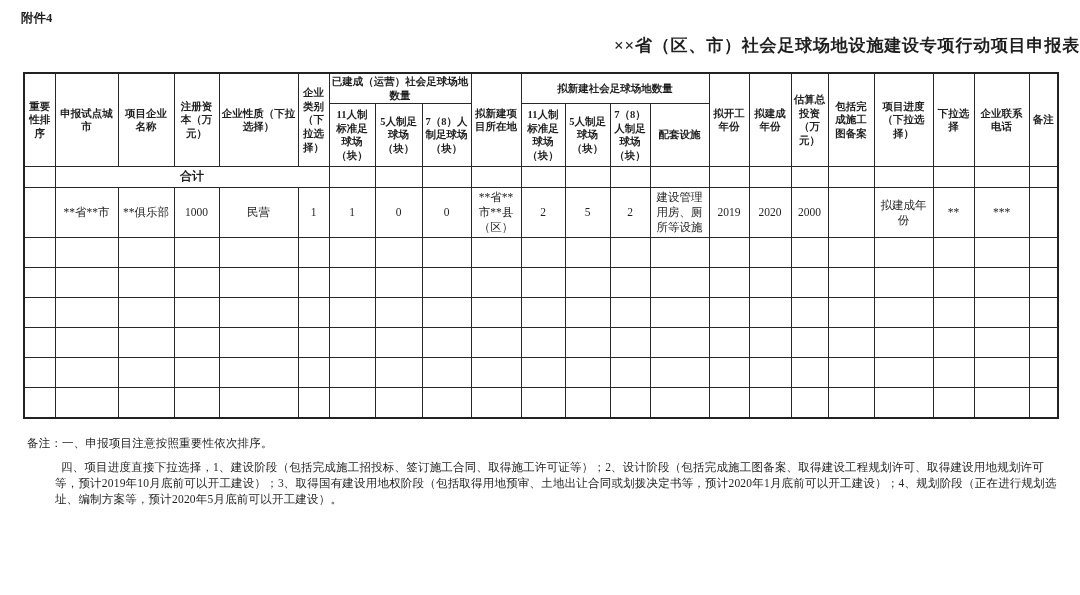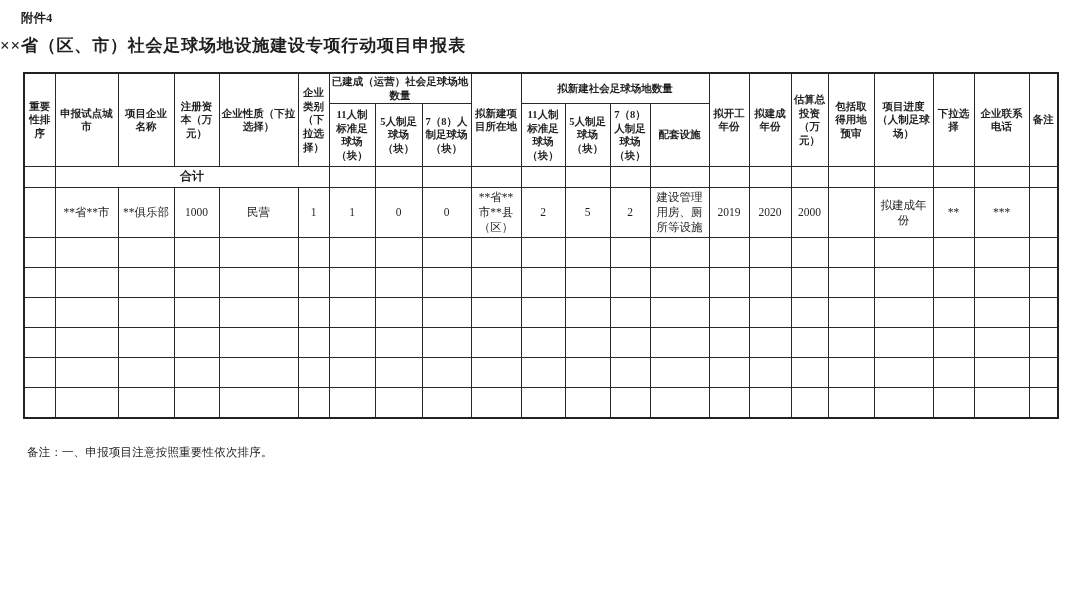--- a/index.html
+++ b/index.html
@@ -8,21 +8,21 @@
     font-family:"Liberation Serif","DejaVu Serif",serif;
     color:#1f1f1f;overflow:hidden;
   }
   .page{position:relative;width:952px;height:595px;background:#ffffff;}
   .attachment{
     position:absolute;left:21px;top:10px;
     font-size:12.5px;font-weight:bold;
   }
   .doc-title{
     position:absolute;left:0;top:34px;width:1080px;margin:0;
-    text-align:left;font-size:17px;font-weight:bold;letter-spacing:0.8px;
+    text-align:right;font-size:17px;font-weight:bold;letter-spacing:0.8px;
   }
   table.app-table{
     position:absolute;left:23px;top:72px;width:1034px;
     border-collapse:collapse;table-layout:fixed;
     border:2px solid #222222;
   }
   .app-table th,.app-table td{
     border:1.5px solid #282828;
     padding:0 2px;
     text-align:center;vertical-align:middle;
@@ -33,21 +33,21 @@
   tr.group-row th{height:24px;}
   tr.sub-row th{height:60px;}
   tr.row-total td{height:20px;}
   td.total-label{font-weight:bold;font-size:12px;}
   tr.row-data td{height:49px;}
   tr.row-empty td{height:29px;}
   .notes{
     position:absolute;left:27px;top:431px;width:1038px;
     font-size:11.5px;line-height:16px;letter-spacing:0.2px;
   }
-  .note{margin:13px 0 8px 0;}
+  .note{margin:4px 0 8px 0;}
   .note.indented{padding-left:28px;text-indent:6px;}
 </style>
 </head>
 <body>
 
 <div class="page">
 
   <div class="attachment">附件4</div>
 
   <h1 class="doc-title">××省（区、市）社会足球场地设施建设专项行动项目申报表</h1>
@@ -84,22 +84,22 @@
         <th rowspan="2">项目企业名称</th>
         <th rowspan="2">注册资本（万元）</th>
         <th rowspan="2">企业性质（下拉选择）</th>
         <th rowspan="2">企业类别（下拉选择）</th>
         <th colspan="3">已建成（运营）社会足球场地数量</th>
         <th rowspan="2">拟新建项目所在地</th>
         <th colspan="4">拟新建社会足球场地数量</th>
         <th rowspan="2">拟开工年份</th>
         <th rowspan="2">拟建成年份</th>
         <th rowspan="2">估算总投资（万元）</th>
-        <th rowspan="2">包括取得用地预审</th>
-        <th rowspan="2">项目进度（人制足球场）</th>
+        <th rowspan="2">包括完成施工图备案</th>
+        <th rowspan="2">项目进度（下拉选择）</th>
         <th rowspan="2">下拉选择</th>
         <th rowspan="2">企业联系电话</th>
         <th rowspan="2">备注</th>
       </tr>
       <tr class="sub-row">
         <th>11人制标准足球场（块）</th>
         <th>5人制足球场（块）</th>
         <th>7（8）人制足球场（块）</th>
         <th>11人制标准足球场（块）</th>
         <th>5人制足球场（块）</th>
@@ -295,15 +295,16 @@
           <td></td>
           <td></td>
           <td></td>
           <td></td>
         </tr>
       </tbody>
   </table>
 
   <div class="notes">
     <p class="note">备注：一、申报项目注意按照重要性依次排序。</p>
+    <p class="note indented">四、项目进度直接下拉选择，1、建设阶段（包括完成施工招投标、签订施工合同、取得施工许可证等）；2、设计阶段（包括完成施工图备案、取得建设工程规划许可、取得建设用地规划许可等，预计2019年10月底前可以开工建设）；3、取得国有建设用地权阶段（包括取得用地预审、土地出让合同或划拨决定书等，预计2020年1月底前可以开工建设）；4、规划阶段（正在进行规划选址、编制方案等，预计2020年5月底前可以开工建设）。</p>
   </div>
 
 </div>
 
 </body></html>

